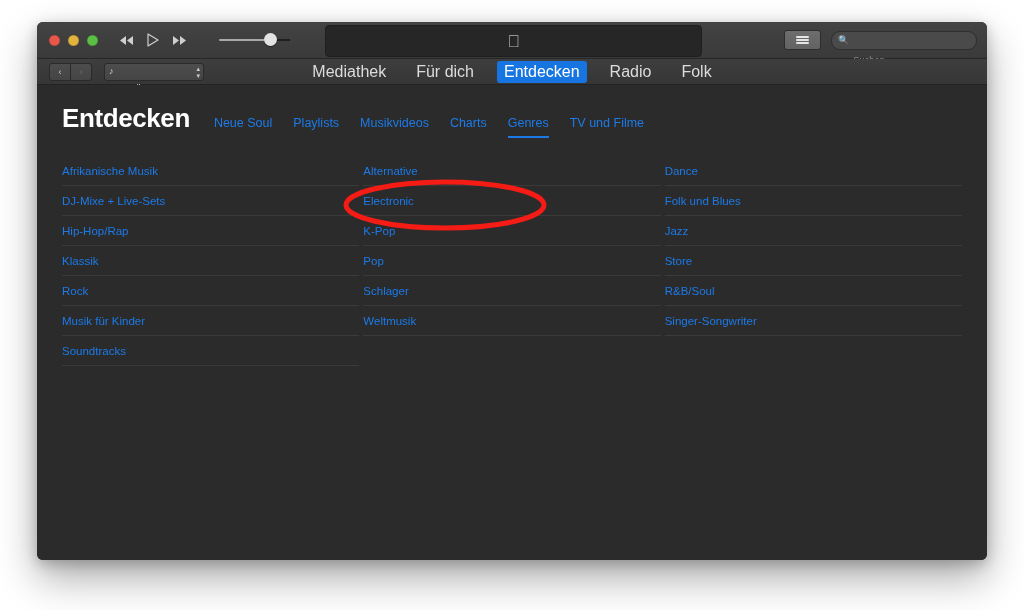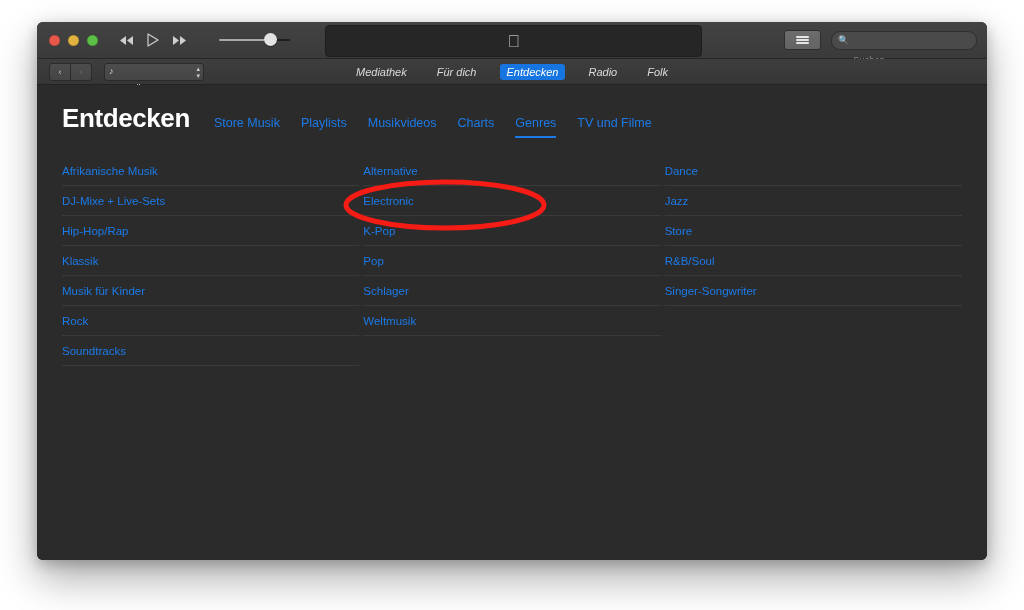--- a/index.html
+++ b/index.html
@@ -167,25 +167,24 @@
   .maintabs {
     position: absolute;
     left: 0; right: 0;
     display: flex; align-items: center; justify-content: center;
     gap: 16px;
     pointer-events: none;
   }
   .maintab {
     pointer-events: auto;
     color: #dcdcdc;
-    font-size: 11px;
+    font-size: 16px;
     padding: 2px 7px;
     border-radius: 3px;
     white-space: nowrap;
-    font-style: italic;
   }
   .maintab.active { background: #1675e0; color: #ffffff; }
 
   
   .content {
     position: relative;
     height: calc(100% - 62px);
     background: #2b2b2b;
     padding: 0 25px;
     box-sizing: border-box;
@@ -216,20 +215,21 @@
     position: absolute;
     left: 0; right: 0; bottom: 2px;
     height: 2px;
     background: #1c7ae8;
   }
 
   .genre-columns {
     display: flex;
     gap: 4px;
     margin-top: 16px;
+    justify-content: flex-end;
   }
   .genre-col { flex: 1 1 0; min-width: 0; }
   .genre-item {
     position: relative;
     height: 29px;
     display: flex;
     align-items: center;
     border-bottom: 1px solid #3a3a3a;
     color: #1c7ae8;
     font-size: 11.5px;
@@ -328,52 +328,53 @@
         <div class="maintab">Radio</div>
         <div class="maintab">Folk</div>
       </div>
     </div>
 
     <div class="content">
 
       <div class="pagehead">
         <div class="pagetitle">Entdecken</div>
         <div class="subtabs">
-          <div class="subtab">Store Musik</div>
+          <div class="subtab">Neue Soul</div>
           <div class="subtab">Playlists</div>
           <div class="subtab">Musikvideos</div>
           <div class="subtab">Charts</div>
           <div class="subtab active">Genres</div>
           <div class="subtab">TV und Filme</div>
         </div>
       </div>
 
       <div class="genre-columns">
 
         <div class="genre-col">
           <div class="genre-item">Afrikanische Musik</div>
           <div class="genre-item">DJ-Mixe + Live-Sets</div>
           <div class="genre-item">Hip-Hop/Rap</div>
           <div class="genre-item">Klassik</div>
+          <div class="genre-item">Rock</div>
           <div class="genre-item">Musik für Kinder</div>
-          <div class="genre-item">Rock</div>
           <div class="genre-item">Soundtracks</div>
         </div>
 
         <div class="genre-col">
           <div class="genre-item">Alternative</div>
           <div class="genre-item">Electronic</div>
           <div class="genre-item">K-Pop</div>
           <div class="genre-item">Pop</div>
           <div class="genre-item">Schlager</div>
           <div class="genre-item">Weltmusik</div>
         </div>
 
         <div class="genre-col">
           <div class="genre-item">Dance</div>
+          <div class="genre-item">Folk und Blues</div>
           <div class="genre-item">Jazz</div>
           <div class="genre-item">Store</div>
           <div class="genre-item">R&amp;B/Soul</div>
           <div class="genre-item">Singer-Songwriter</div>
         </div>
 
       </div>
     </div>
   </div>
 

